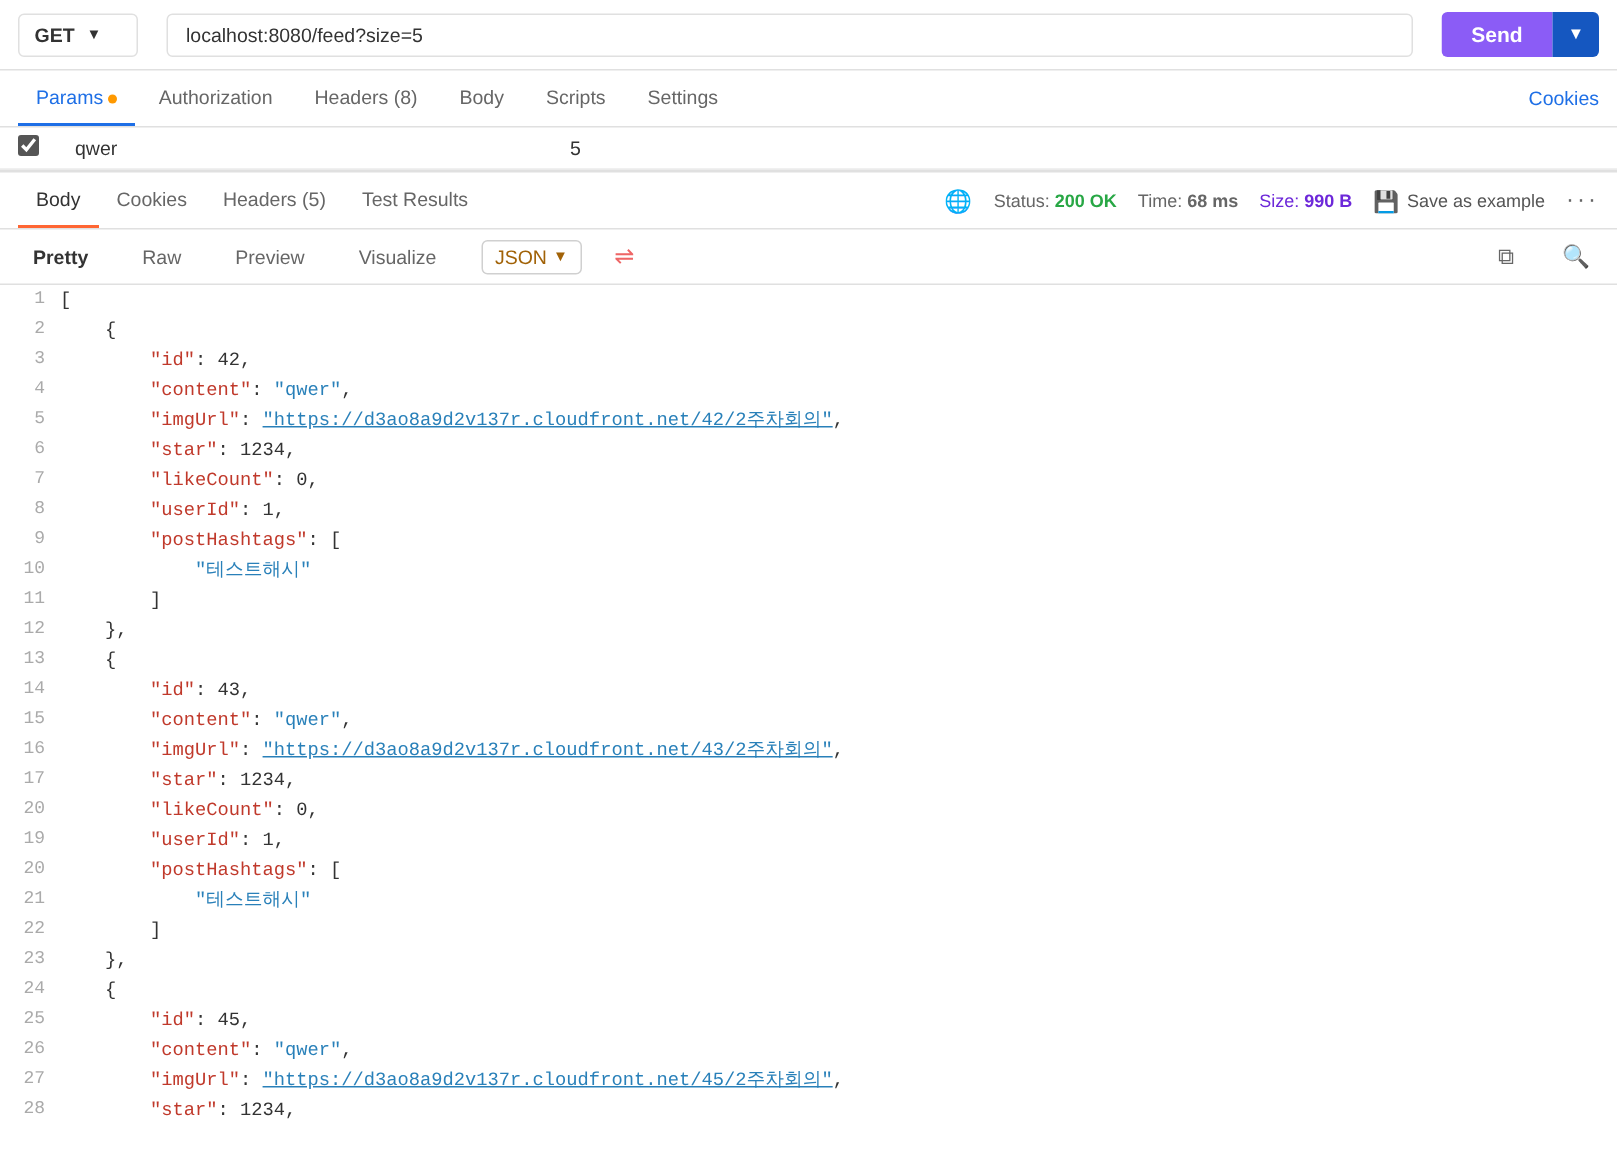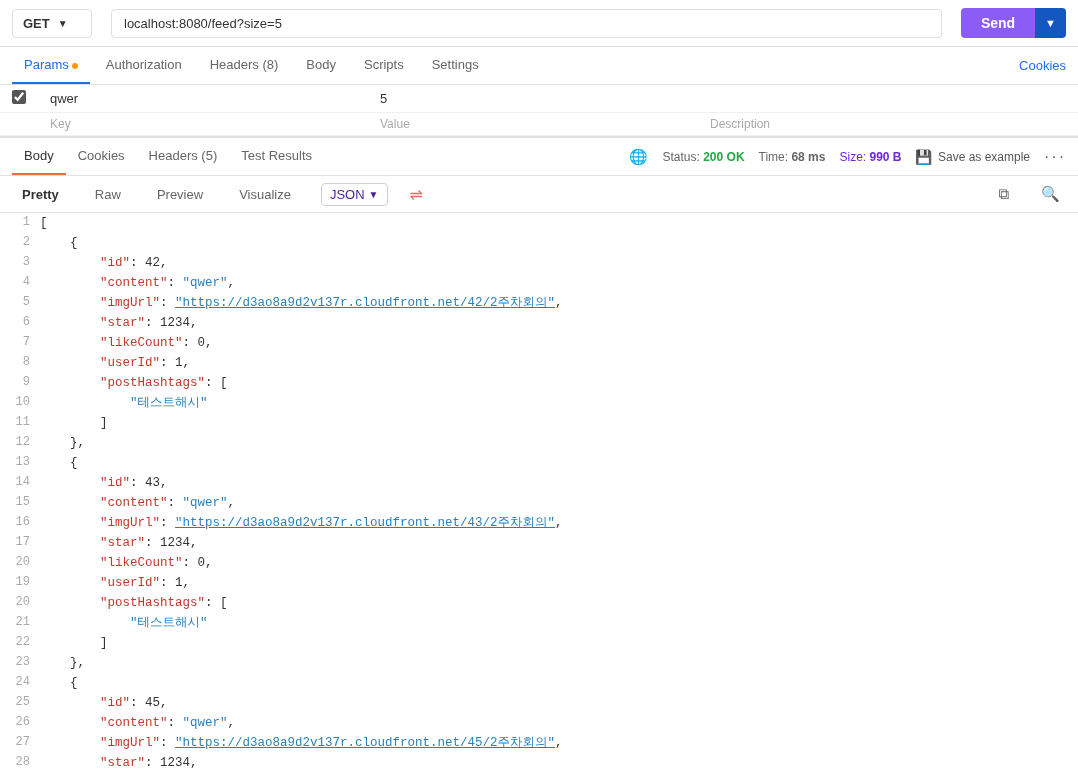--- a/index.html
+++ b/index.html
@@ -198,21 +198,21 @@
     .json-select {
       display: flex;
       align-items: center;
       gap: 4px;
       border: 1px solid #d0d0d0;
       border-radius: 4px;
       padding: 3px 8px;
       cursor: pointer;
       font-size: 13px;
       background: #fff;
-      color: #4c1d95;
+      color: #a16207;
       margin-left: 4px;
     }
     .filter-icon {
       color: #e66;
       font-size: 16px;
       margin-left: 6px;
       cursor: pointer;
     }
     .copy-icon, .search-icon {
       margin-left: auto;
@@ -287,26 +287,20 @@
 
 <table class="params-table">
   <tbody>
     <tr class="param-row">
       <td class="checkbox-cell">
         <input type="checkbox" class="param-checkbox" checked="" style="">
       </td>
       <td class="key-cell">qwer</td>
       <td class="value-cell">5</td>
       <td class="desc-cell"></td>
-    </tr>
-    <tr class="header-row">
-      <td class="checkbox-cell"></td>
-      <td class="key-cell" style="color:#aaa;">Key</td>
-      <td class="value-cell" style="color:#aaa;">Value</td>
-      <td class="desc-cell" style="color:#aaa;">Description</td>
     </tr>
   </tbody>
 </table>
 
 <div class="response-section">
 
   <div class="response-tabs-row">
     <div class="resp-tab active">Body</div>
     <div class="resp-tab">Cookies</div>
     <div class="resp-tab">Headers (5)</div>

